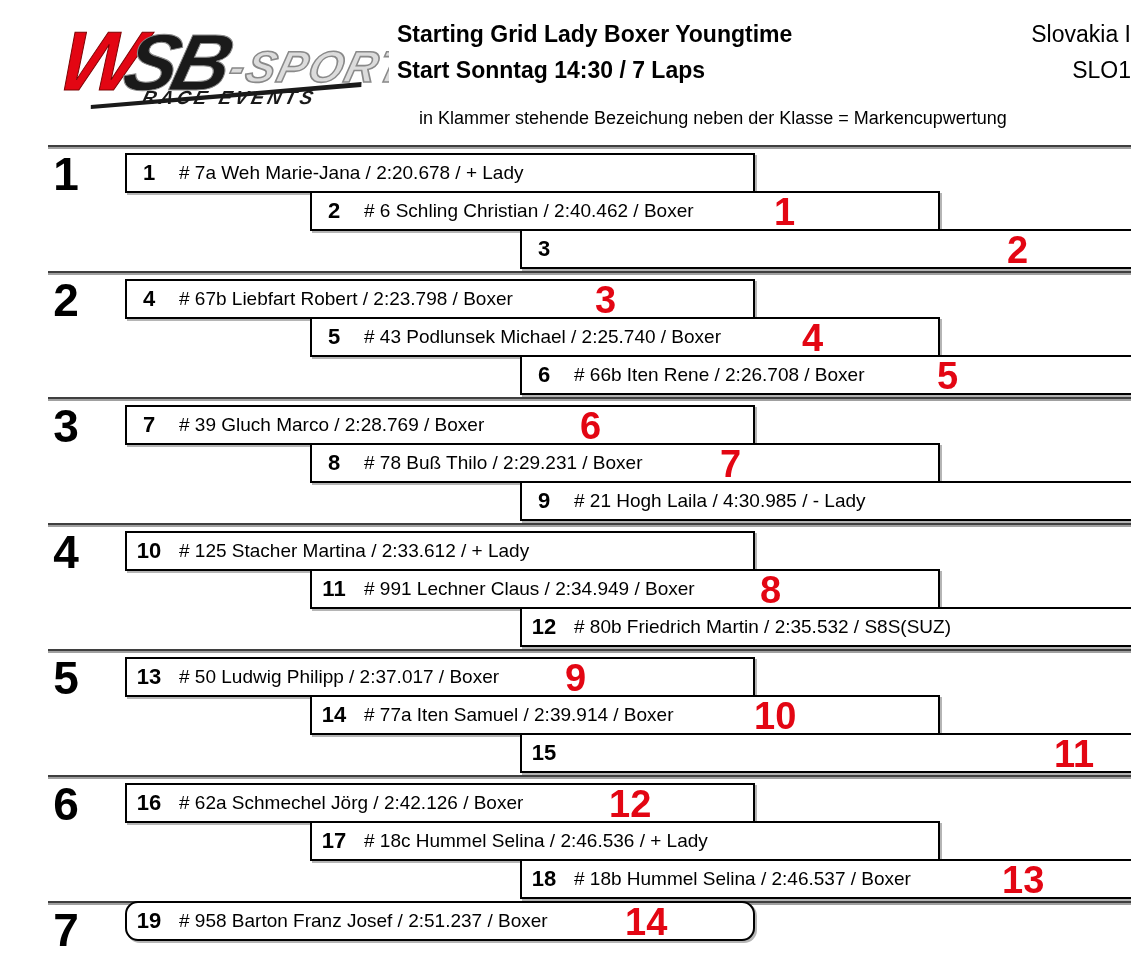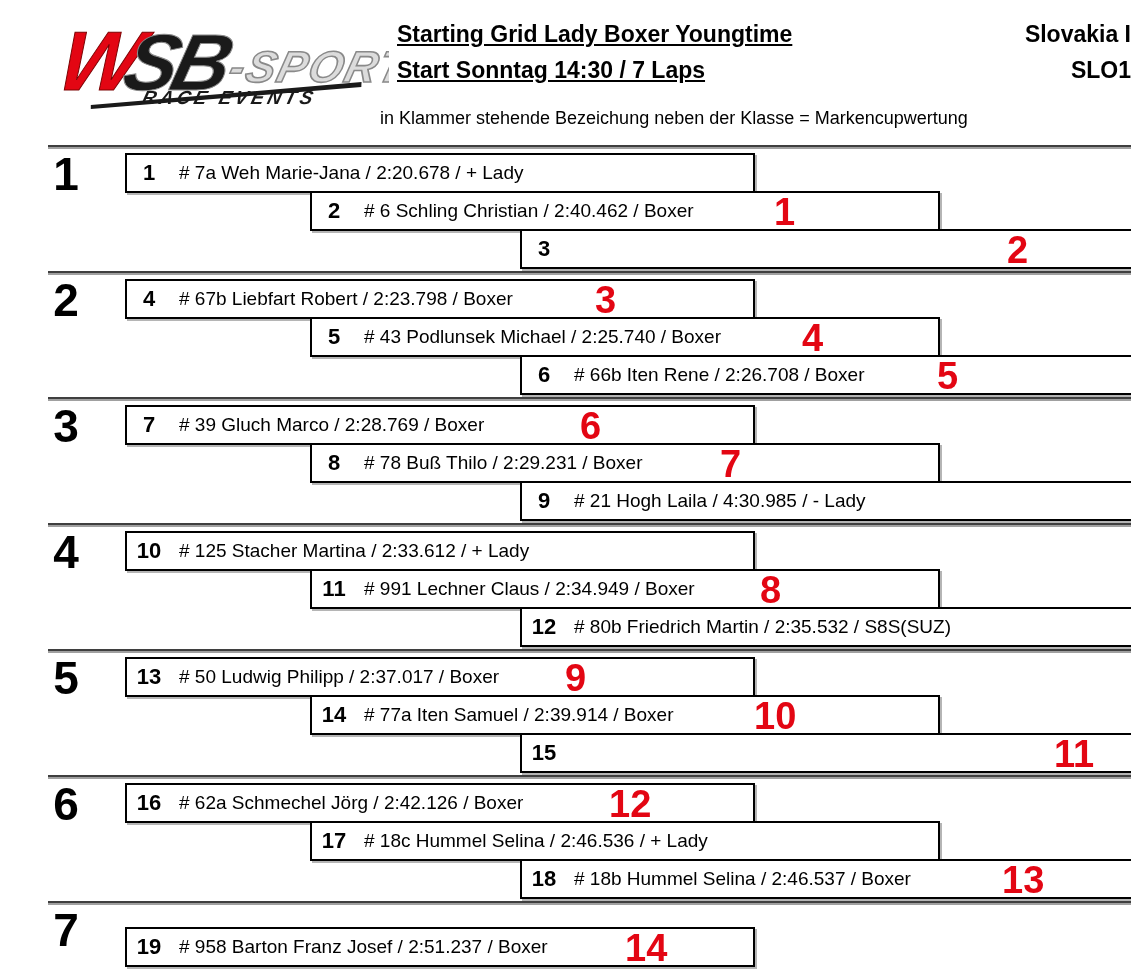--- a/index.html
+++ b/index.html
@@ -6,25 +6,25 @@
   .page{
     position:relative;
     width:1131px;height:974px;
     overflow:hidden;
     background:#ffffff;
     font-family:"Liberation Sans","DejaVu Sans",sans-serif;
     color:#000;
   }
   
   .logo{position:absolute;left:44px;top:12px;width:345px;height:100px;}
-  .title-block{position:absolute;left:397px;top:16px;line-height:36px;text-decoration:underline;}
+  .title-block{position:absolute;left:397px;top:16px;line-height:36px;}
   .title-line{font-size:23px;font-weight:bold;white-space:nowrap;}
   .loc-block{position:absolute;right:0;top:16px;line-height:36px;text-align:right;}
-  .loc-line{font-size:23px;font-weight:bold;white-space:nowrap;text-align:right;}
-  .note-line{position:absolute;left:380px;top:108px;font-size:18px;white-space:nowrap;}
+  .loc-line{font-size:23px;font-weight:normal;white-space:nowrap;text-align:right;}
+  .note-line{position:absolute;left:419px;top:108px;font-size:18px;white-space:nowrap;}
   
   .grid{position:absolute;left:0;top:145px;width:1131px;}
   .band{position:relative;width:1131px;height:126px;}
   .band.last{height:73px;}
   .separator{
     position:absolute;left:48px;right:0;top:0;height:4px;
     background:linear-gradient(to bottom,var(--sep-dark) 0 55%,var(--sep-light) 55% 100%);
   }
   .row-num{
     position:absolute;left:38px;top:4px;width:56px;
@@ -33,21 +33,21 @@
   .slot{
     position:absolute;width:630px;height:40px;
     background:#fff;border:2px solid var(--box-border);
     box-sizing:border-box;
     display:flex;align-items:center;
     box-shadow:2px 2px 0 rgba(90,90,90,0.45);
   }
   .slot.col0{left:125px;top:8px;}
   .slot.col1{left:310px;top:46px;}
   .slot.col2{left:520px;top:84px;}
-  .band.last .slot.col0{top:26px;}
+  .band.last .slot.col0{top:0;border-radius:13px;}
   .slot-pos{
     flex:0 0 44px;text-align:center;
     font-size:22px;font-weight:bold;
   }
   .slot-entry{font-size:19px;white-space:nowrap;padding-left:8px;text-align:center;}
   .cup{
     position:absolute;top:-2px;
     font-size:38px;line-height:42px;font-weight:bold;
     color:var(--cup-red);
   }

